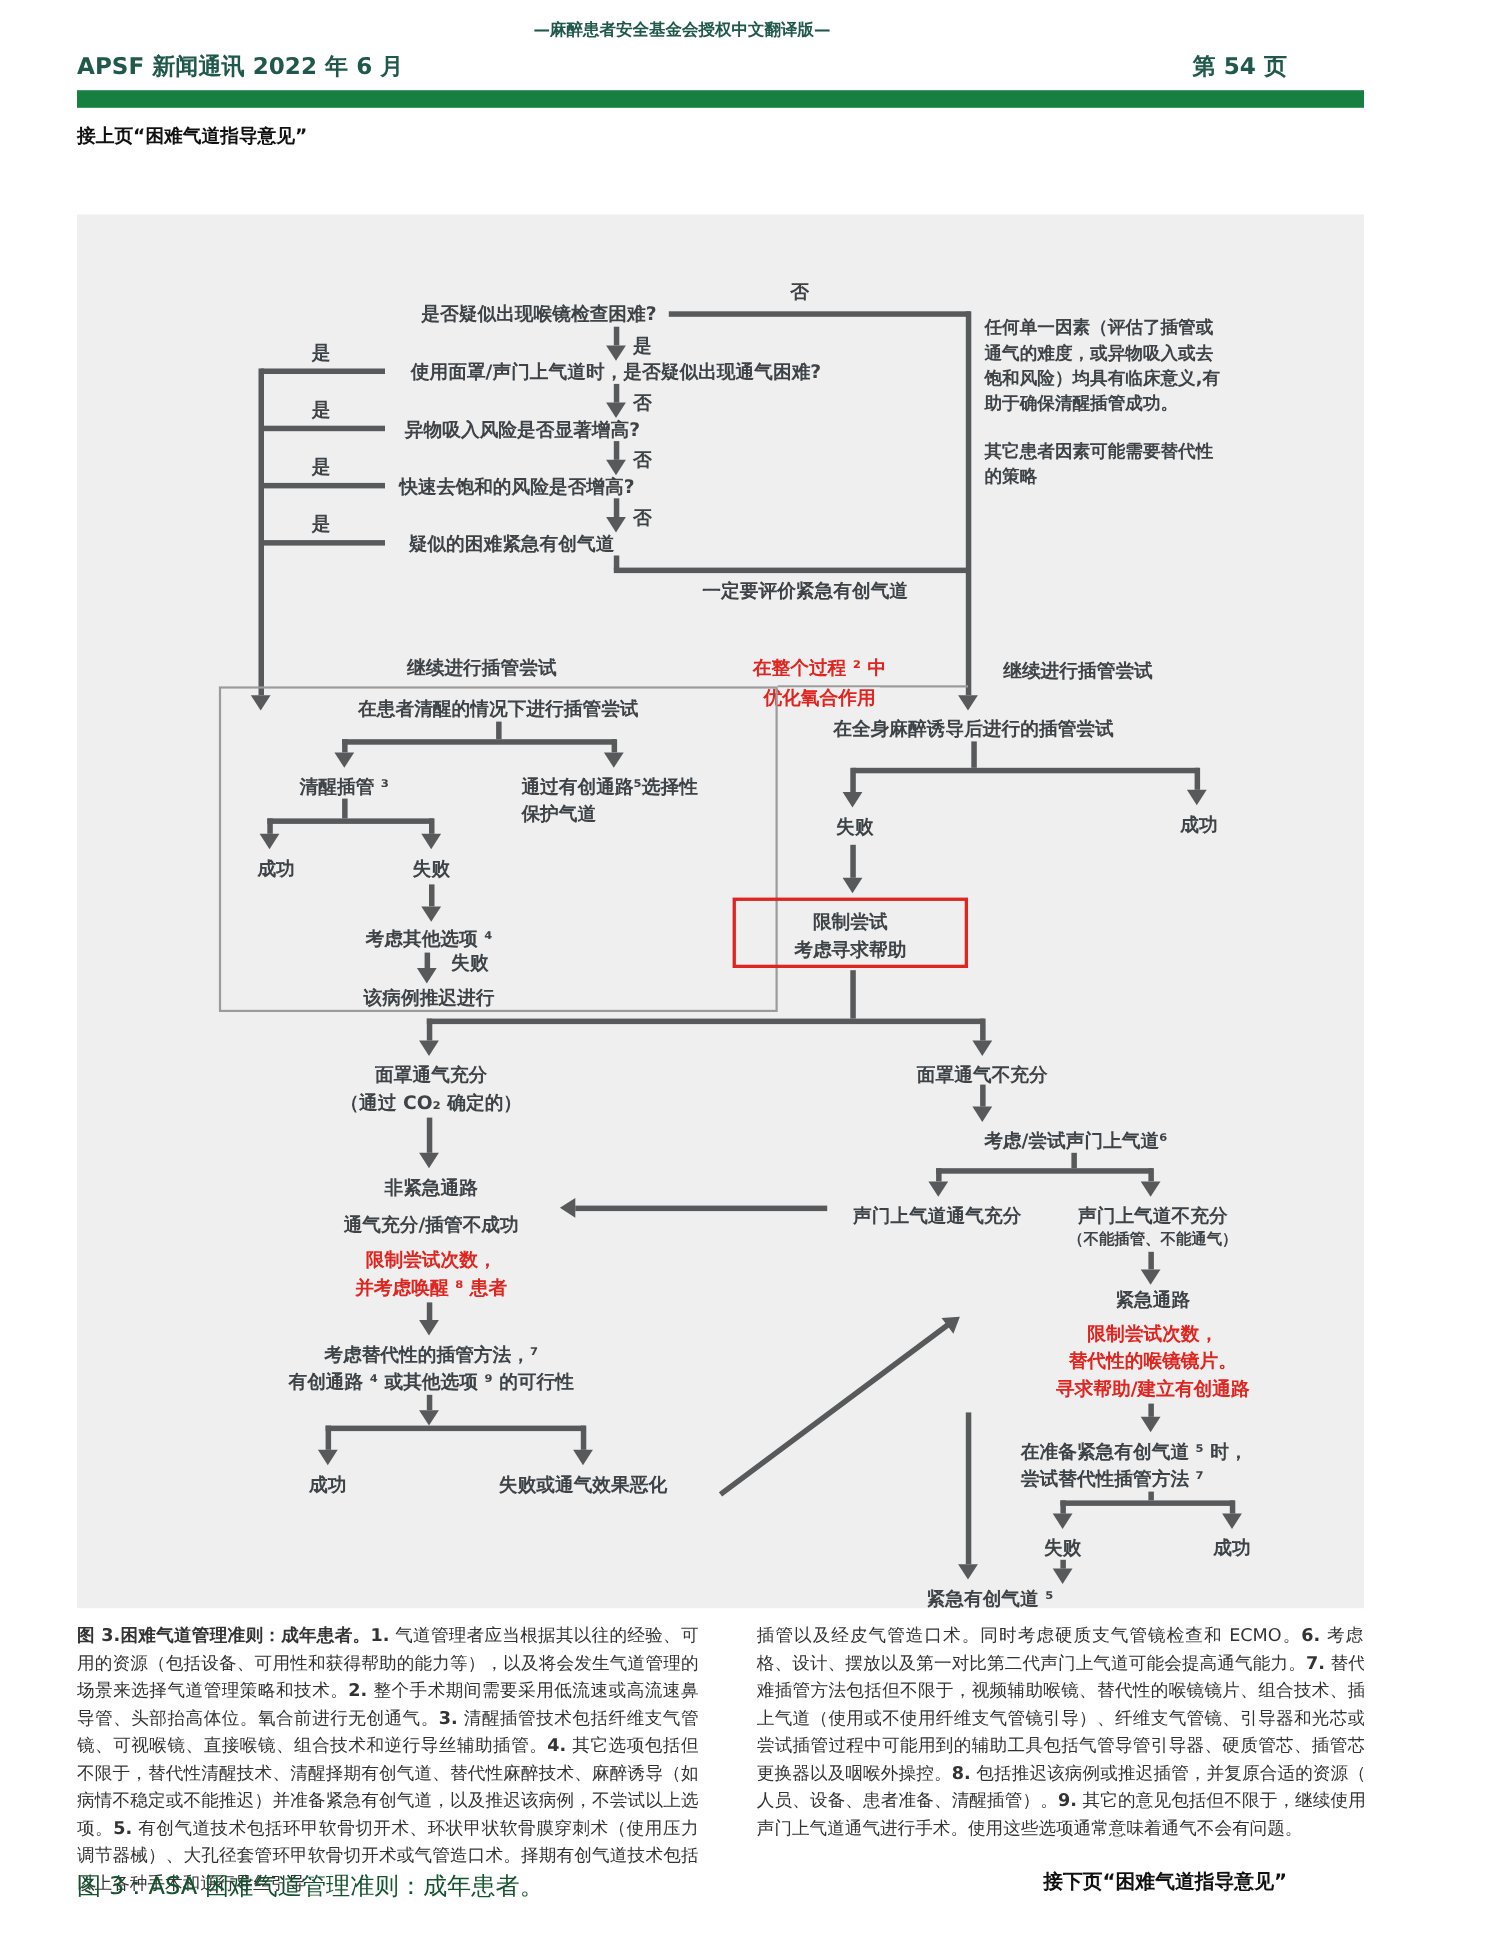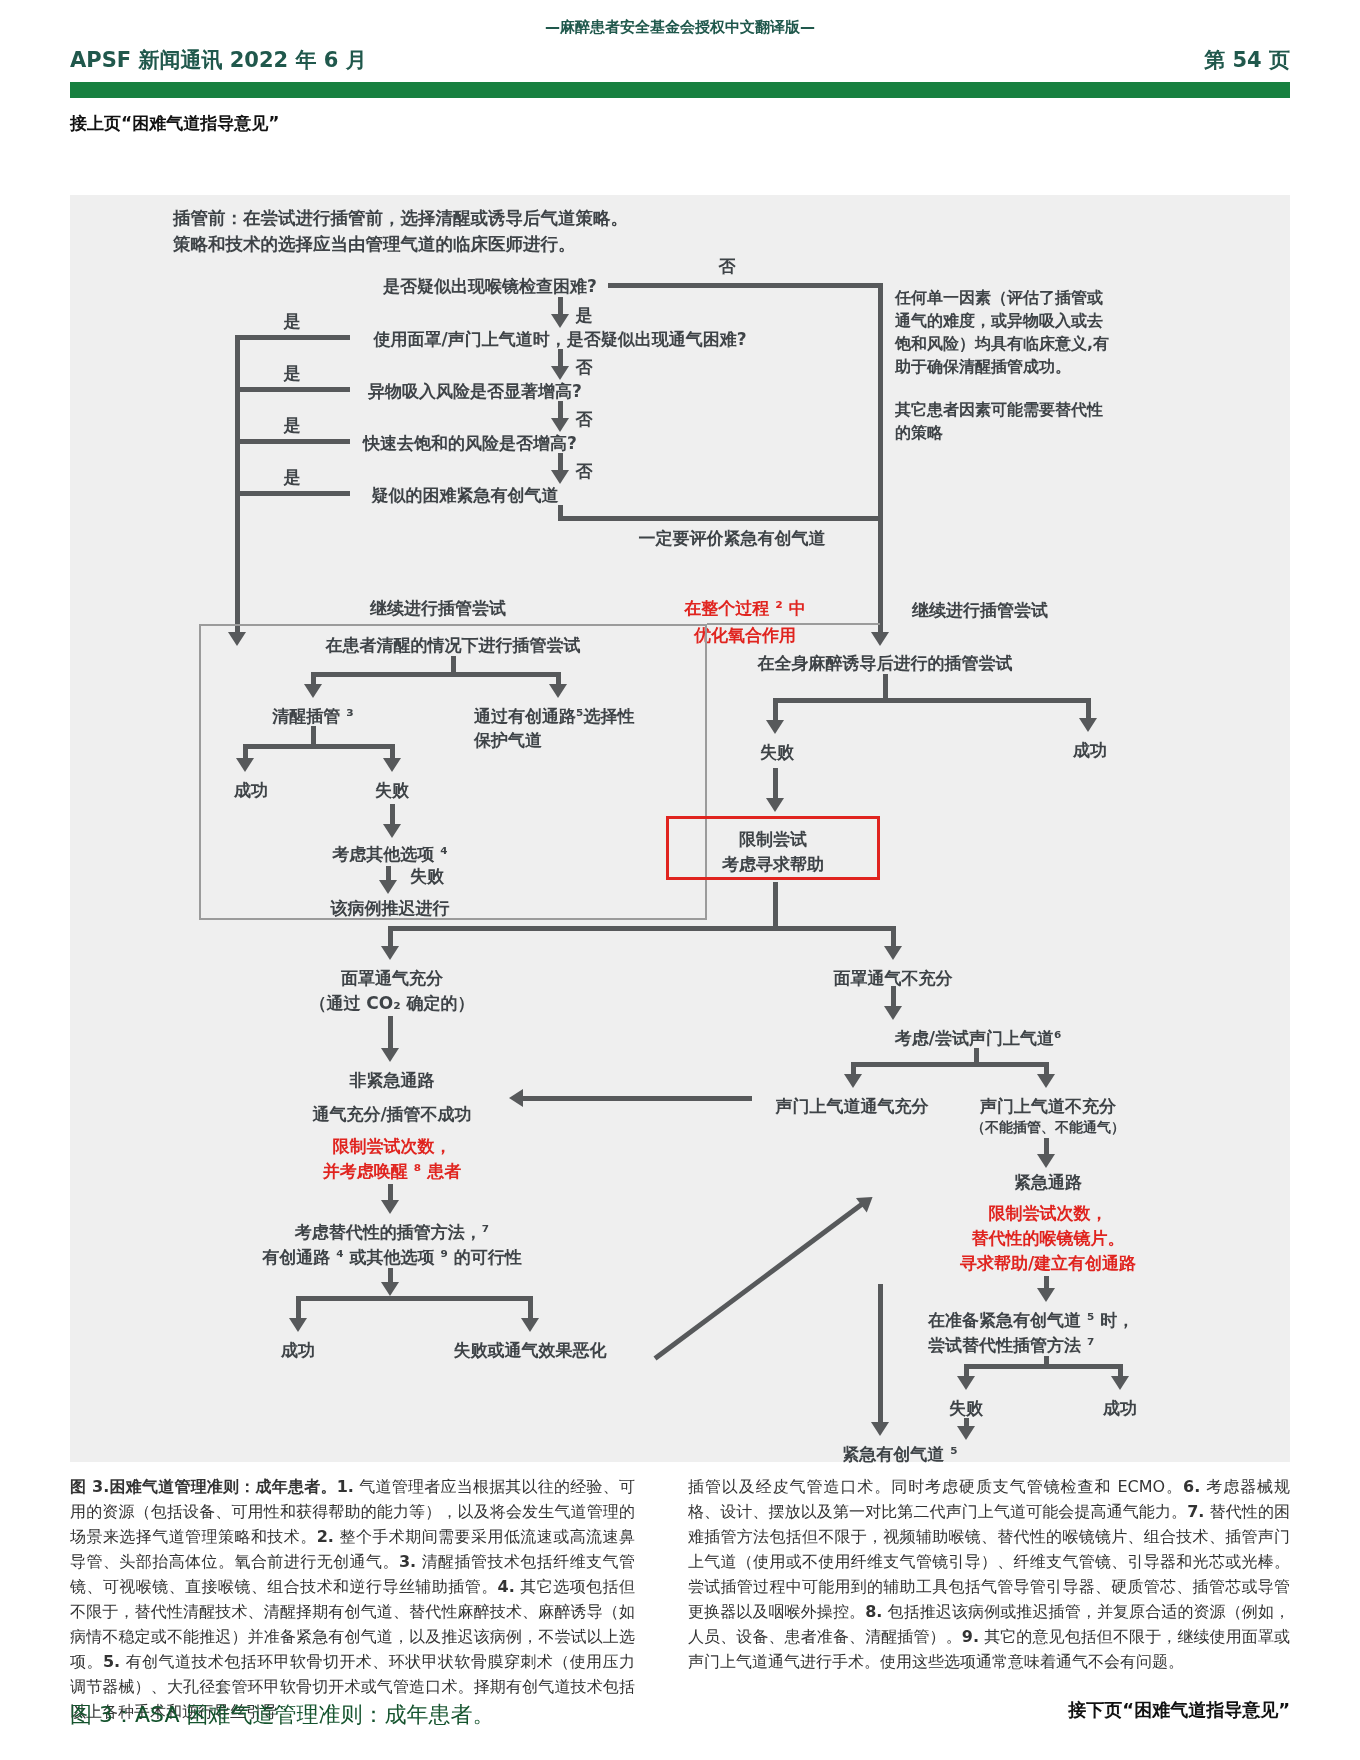--- a/index.html
+++ b/index.html
@@ -1,21 +1,21 @@
 <!DOCTYPE html>
 <html><head>
 <meta charset="utf-8">
 <style>
   :root{
     --green:#178040; --teal:#20584c; --ink:#3e4347; --red:#e0241f;
     --line:#57595b; --panel:#efefef; --thin:#9b9b9b;
   }
   *{box-sizing:border-box;margin:0;padding:0}
   body{background:#fff;font-family:"DejaVu Sans",sans-serif}
-  #page{position:relative;width:1360px;height:1760px;background:#fff;overflow:hidden}
+  #page{position:relative;width:1240px;height:1760px;background:#fff;overflow:hidden}
   .ctr{transform:translateX(-50%);text-align:center}
   .node{position:absolute;font-weight:bold;font-size:17px;color:var(--ink);white-space:nowrap;line-height:1.18}
   .node.ctr{transform:translateX(-50%);text-align:center}
   .red{color:var(--red)}
   .sm{font-size:14px}
   .panel{position:absolute;left:70px;top:195px;width:1220px;height:1267px;background:var(--panel)}
   .vline{position:absolute;width:5px;background:var(--line)}
   .hline{position:absolute;height:5px;background:var(--line)}
   .thline{position:absolute;height:2px;background:var(--thin)}
   .arr-d{position:absolute;width:0;height:0;border-left:9px solid transparent;border-right:9px solid transparent;border-top:14px solid var(--line);transform:translateX(-50%)}
@@ -45,24 +45,20 @@
 <div id="page">
 
   <div class="hdr-small">—麻醉患者安全基金会授权中文翻译版—</div>
   <div class="hdr-left">APSF 新闻通讯 2022 年 6 月</div>
   <div class="hdr-right">第 54 页</div>
   <div class="green-bar"></div>
   <div class="cont-from">接上页“困难气道指导意见”</div>
 
   <div class="panel"></div>
 
-  <div class="intro">
-    <div>插管前：在尝试进行插管前，选择清醒或诱导后气道策略。</div>
-    <div>策略和技术的选择应当由管理气道的临床医师进行。</div>
-  </div>
 
   <div class="node ctr" style="left:490px;top:276px">是否疑似出现喉镜检查困难?</div>
   <div class="node ctr" style="left:560px;top:329px">使用面罩/声门上气道时，是否疑似出现通气困难?</div>
   <div class="node ctr" style="left:475px;top:381px">异物吸入风险是否显著增高?</div>
   <div class="node ctr" style="left:470px;top:433px">快速去饱和的风险是否增高?</div>
   <div class="node ctr" style="left:465px;top:485px">疑似的困难紧急有创气道</div>
 
   <div class="vline" style="left:558px;top:297px;height:17px"></div>
   <div class="arr-d" style="left:560px;top:314px"></div>
   <div class="vline" style="left:558px;top:349px;height:17px"></div>

